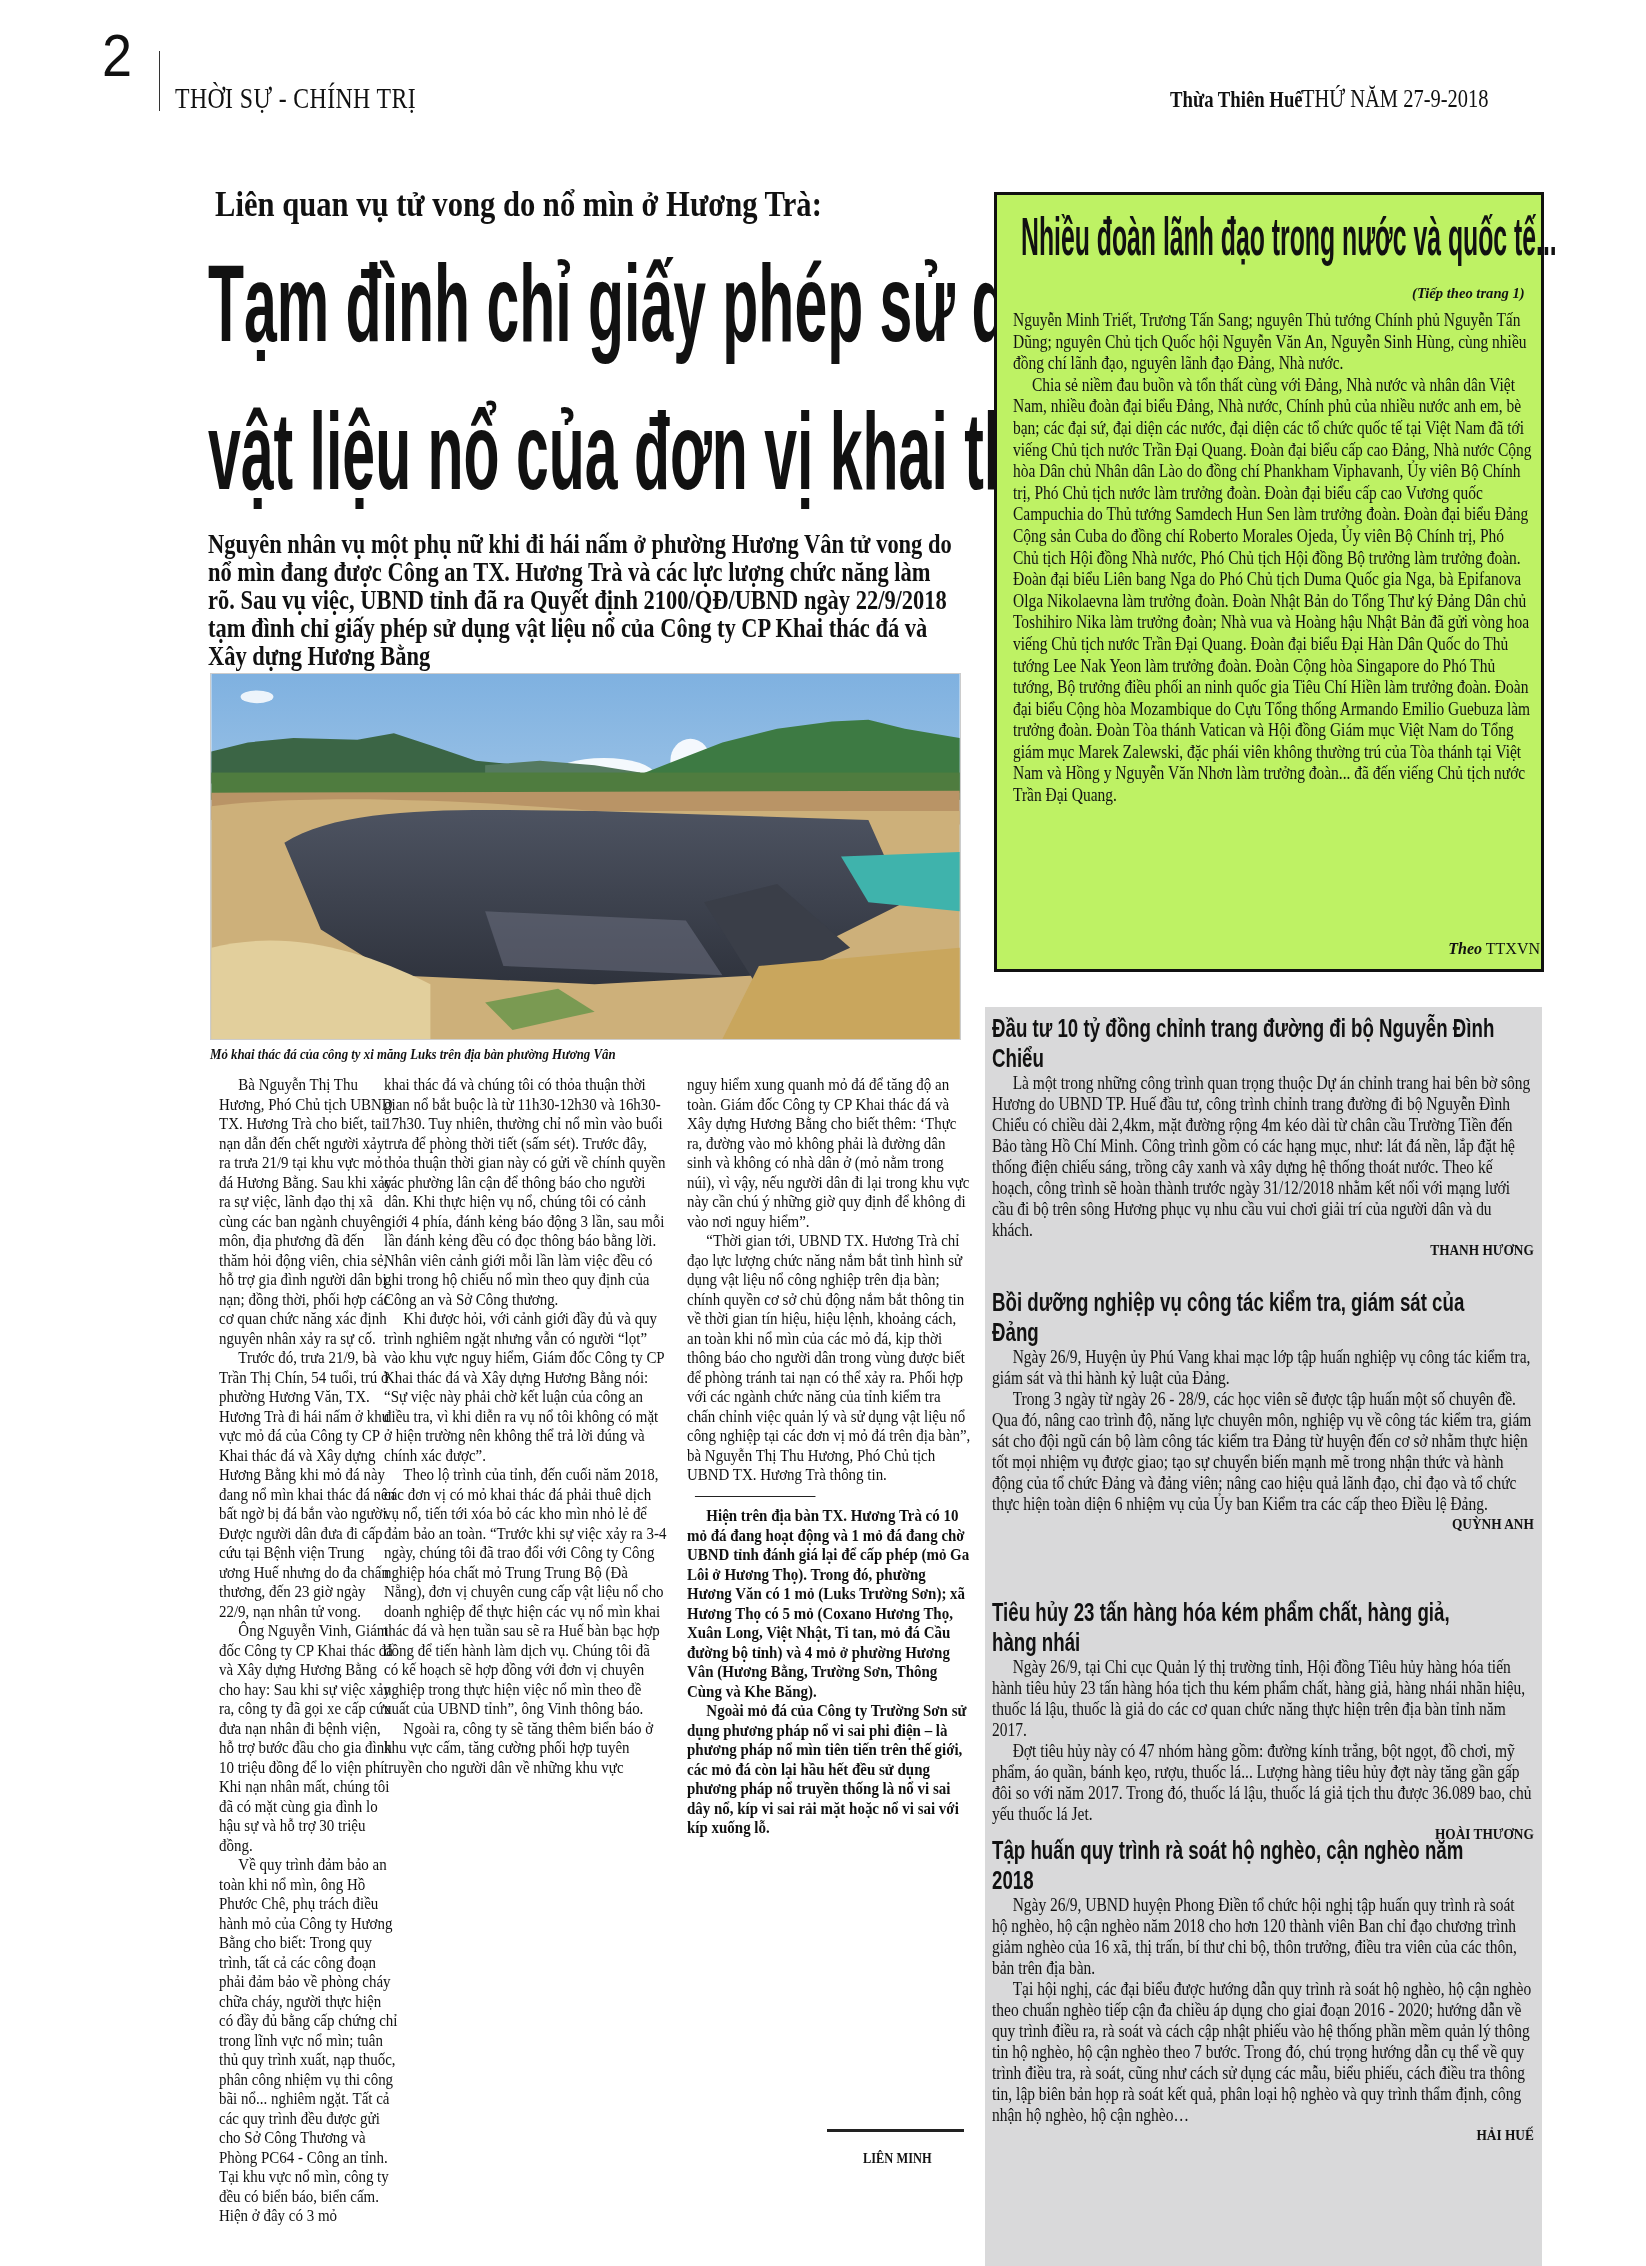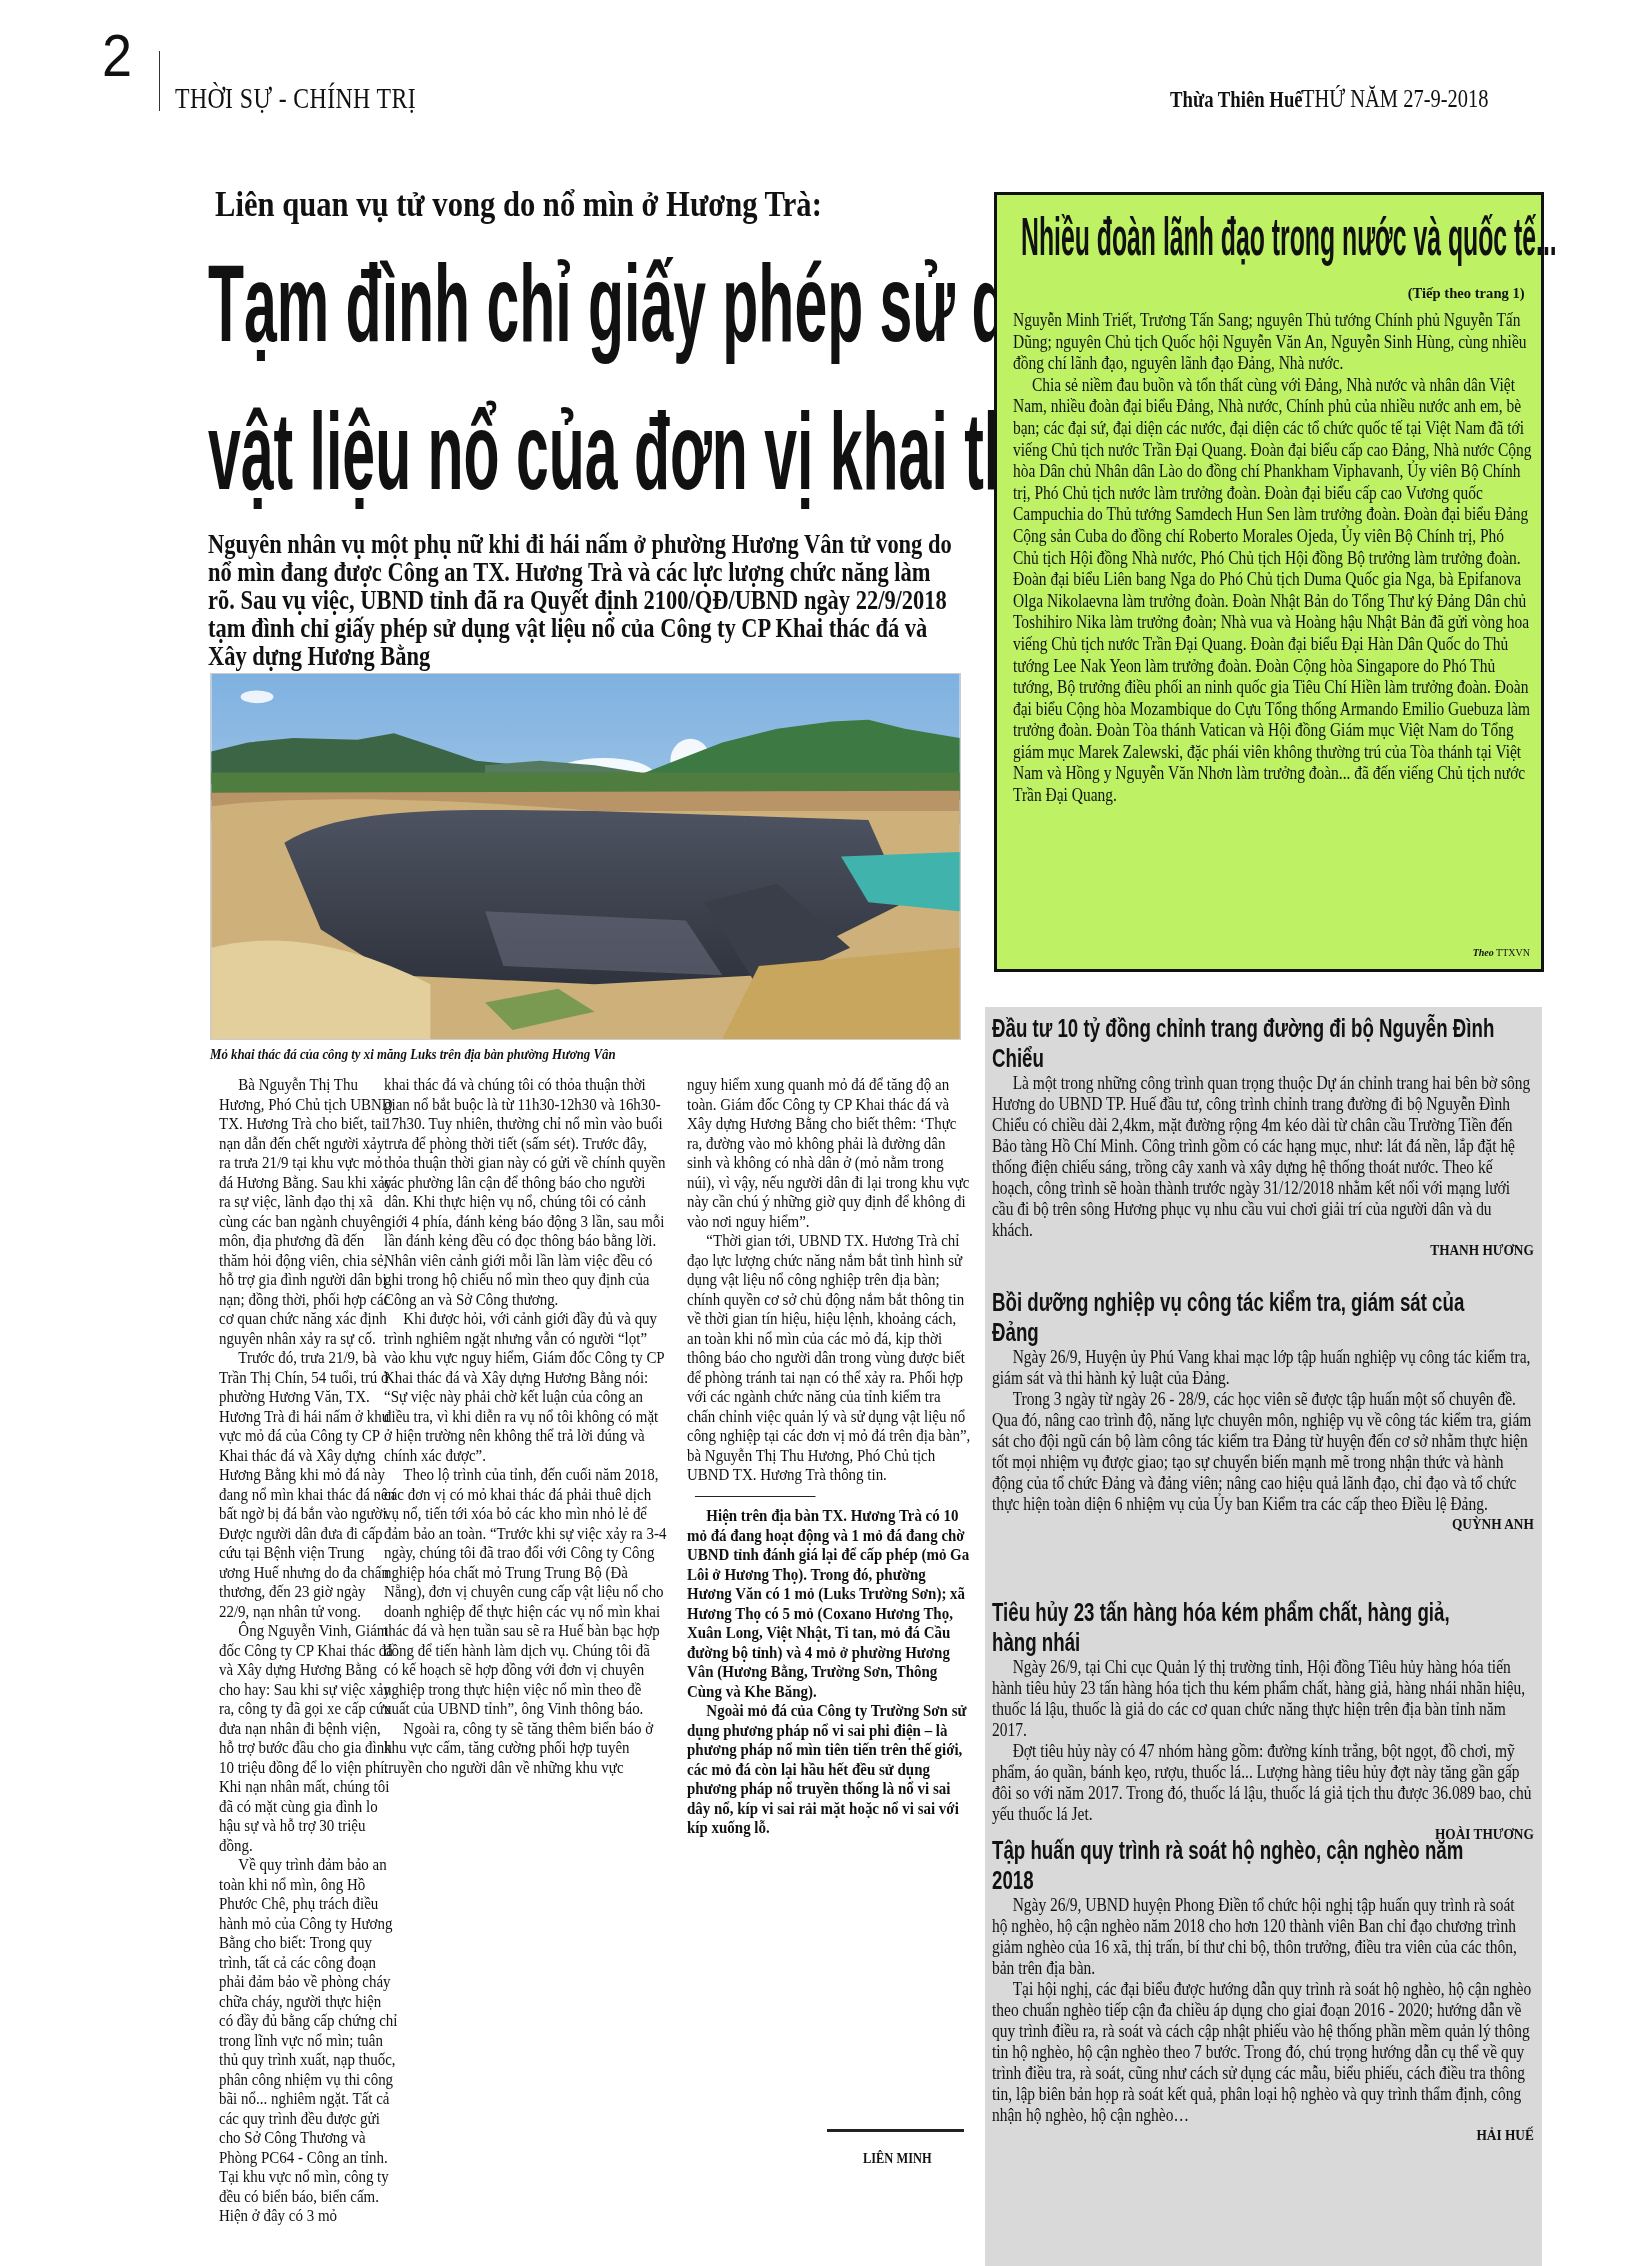--- a/index.html
+++ b/index.html
@@ -30,25 +30,25 @@
   .col2 { left: 384px; top: 1075px; width: 322px; }
   .col3 { left: 687px; top: 1075px; width: 322px; }
   .col3 .box-rule { width: 137px; height: 1.8px; background: #222; margin: 11px 0 9.1px 9.1px; }
   .col3 .boxed { font-weight: 700; }
   .col3-end-rule { left: 827px; top: 2129px; width: 137px; height: 2.7px; background: #222; }
   .col3-sig { left: 863px; top: 2149px; font-size: 15.5px; font-weight: 700; transform: scaleX(0.8); transform-origin: left top; }
 
   
   .box { left: 994px; top: 192px; width: 550px; height: 780px; border: 3.7px solid #111; box-sizing: border-box; background: #bef264; }
   .box-title { position: absolute; left: 24px; top: 11px; font-family: "Liberation Sans", sans-serif; font-weight: 700; font-size: 40px; white-space: nowrap; transform: scaleX(0.62) scaleY(1.35); transform-origin: left top; }
-  .box-cont { position: absolute; right: 16.4px; top: 90px; font-size: 14.6px; font-weight: 700; }
+  .box-cont { position: absolute; right: 16.4px; top: 90px; font-size: 14.6px; font-weight: 700; font-style: italic; }
   .box-body { position: absolute; left: 16.4px; top: 115px; width: 521px; font-size: 18px; line-height: 21.6px; transform: scaleX(0.86); transform-origin: left top; }
   .box-body p { margin: 0; text-indent: 22px; width: 603px; }
   .box-body p.noindent { text-indent: 0; }
-  .box-src { position: absolute; right: 11px; bottom: 11px; font-size: 10px; }
+  .box-src { position: absolute; right: 1px; bottom: 11px; font-size: 16px; }
   .box-src i { font-weight: 700; }
 
   
   .grey { left: 985px; top: 1007px; width: 557px; height: 1324px; background: #d9d9da; }
   .brief { position: absolute; left: 7.3px; width: 585px; transform: scaleX(0.86); transform-origin: left top; }
   .brief h3 { margin: 0; font-family: "Liberation Sans", sans-serif; font-weight: 700; font-size: 26.5px; line-height: 30px; transform: scaleX(0.82); transform-origin: left top; width: 713px; }
   .brief p { margin: 0; font-size: 18px; line-height: 21px; text-indent: 24px; width: 630px; }
   .brief .sig { text-align: right; font-weight: 700; font-size: 15.5px; width: 630px; }
 </style>
 </head>

